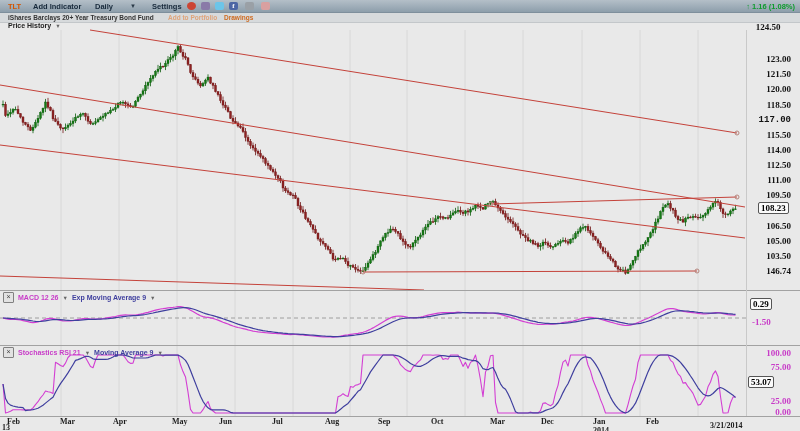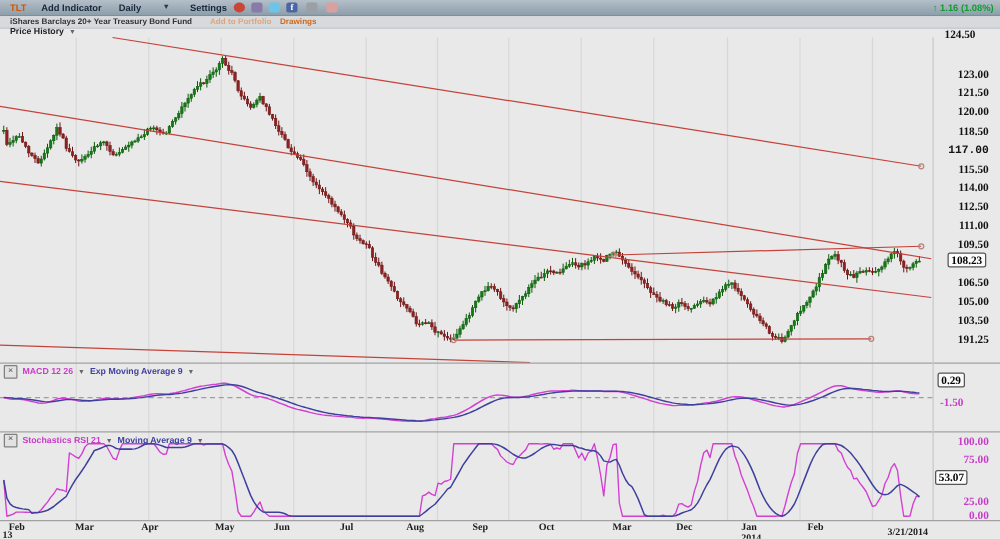--- a/index.html
+++ b/index.html
@@ -713,21 +713,21 @@
 <div class="ylbl serif" style="top:99.5px;">118.50</div>
 <div class="ylbl serif" style="top:114.7px;font-family:Liberation Mono, monospace;">117.00</div>
 <div class="ylbl serif" style="top:129.8px;">115.50</div>
 <div class="ylbl serif" style="top:144.9px;">114.00</div>
 <div class="ylbl serif" style="top:160.0px;">112.50</div>
 <div class="ylbl serif" style="top:175.2px;">111.00</div>
 <div class="ylbl serif" style="top:190.3px;">109.50</div>
 <div class="ylbl serif" style="top:220.6px;">106.50</div>
 <div class="ylbl serif" style="top:235.7px;">105.00</div>
 <div class="ylbl serif" style="top:250.8px;">103.50</div>
-<div class="ylbl serif" style="top:266.0px;">191.25</div>
+<div class="ylbl serif" style="top:266.0px;">146.74</div>
 <div class="mlbl serif" style="left:24px;top:417px;">Feb</div>
 <div class="mlbl serif" style="left:77px;top:417px;">Mar</div>
 <div class="mlbl serif" style="left:130px;top:417px;">Apr</div>
 <div class="mlbl serif" style="left:189px;top:417px;">May</div>
 <div class="mlbl serif" style="left:236px;top:417px;">Jun</div>
 <div class="mlbl serif" style="left:289px;top:417px;">Jul</div>
 <div class="mlbl serif" style="left:342px;top:417px;">Aug</div>
 <div class="mlbl serif" style="left:395px;top:417px;">Sep</div>
 <div class="mlbl serif" style="left:448px;top:417px;">Oct</div>
 <div class="mlbl serif" style="left:507px;top:417px;">Mar</div>

